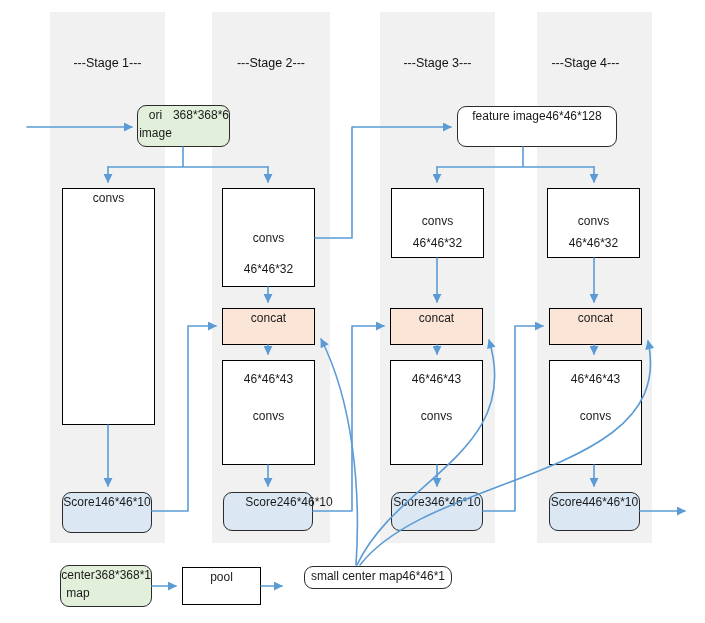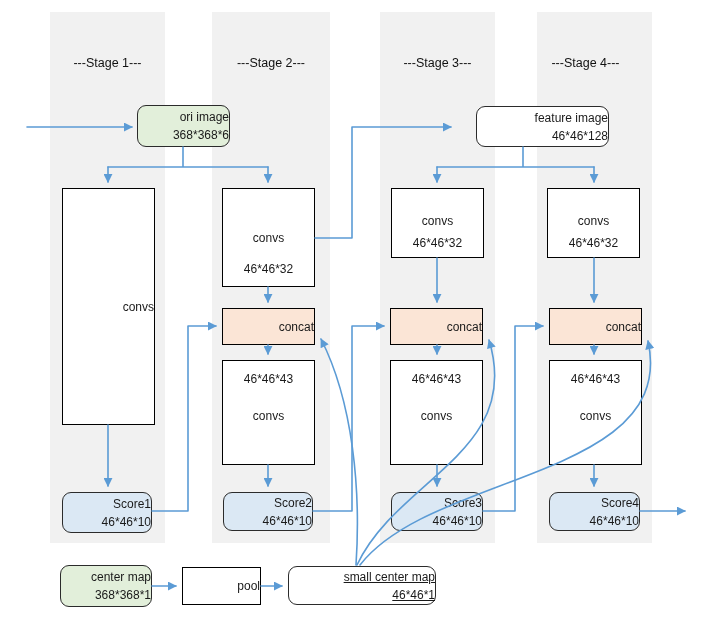--- a/index.html
+++ b/index.html
@@ -7,21 +7,21 @@
     width:705px;height:623px;position:relative;background:#ffffff;
     font-family:"Liberation Sans", sans-serif;color:#1a1a1a;overflow:hidden;
   }
   .band{position:absolute;top:12px;height:531px;background:#f1f1f1;}
   .stage-label{
     position:absolute;top:54px;height:18px;display:flex;align-items:center;justify-content:center;
     font-size:12.5px;color:#111;white-space:nowrap;
   }
   .node{
     position:absolute;box-sizing:border-box;background:#ffffff;border:1px solid #000;
-    display:flex;flex-direction:column;align-items:flex-end;justify-content:center;
+    display:flex;flex-direction:row;align-items:flex-start;justify-content:center;
     font-size:12px;line-height:18px;text-align:center;z-index:2;
   }
   .rounded{border-radius:9px;border:1.4px solid #2b2b2b;}
   .green{background:#e2efda;}
   .peach{background:#fbe5d6;}
   .blue{background:#dbe8f4;}
   .abs-lines{justify-content:flex-start;}
   .abs-lines .t{position:absolute;left:0;right:0;text-align:center;height:16px;line-height:16px;}
   #wires{position:absolute;left:0;top:0;z-index:3;pointer-events:none;}
 </style>
@@ -36,21 +36,21 @@
 <div class="stage-label" style="left:50px;width:115px;">---Stage 1---</div>
 <div class="stage-label" style="left:212px;width:118px;">---Stage 2---</div>
 <div class="stage-label" style="left:380px;width:115px;">---Stage 3---</div>
 <div class="stage-label" style="left:537px;width:97px;">---Stage 4---</div>
 
 <div class="node rounded green" style="left:137px;top:105px;width:93px;height:42px;">
   <span>ori image</span>
   <span>368*368*6</span>
 </div>
 
-<div class="node rounded" style="left:457px;top:106px;width:133px;height:41px;margin-left:19px;">
+<div class="node rounded" style="left:457px;top:106px;width:160px;height:41px;">
   <span>feature image</span>
   <span>46*46*128</span>
 </div>
 
 <div class="node" style="left:62px;top:188px;width:93px;height:237px;">
   <span>convs</span>
 </div>
 
 <div class="node abs-lines" style="left:222px;top:188px;width:93px;height:99px;">
   <span class="t" style="top:41px;">convs</span>
@@ -109,21 +109,21 @@
 
 <div class="node rounded green" style="left:60px;top:565px;width:92px;height:42px;">
   <span>center map</span>
   <span>368*368*1</span>
 </div>
 
 <div class="node" style="left:182px;top:567px;width:79px;height:38px;">
   <span>pool</span>
 </div>
 
-<div class="node rounded" style="left:288px;top:566px;width:148px;height:39px;text-decoration:underline;">
+<div class="node rounded" style="left:304px;top:566px;width:148px;height:23px;">
   <span>small center map</span>
   <span>46*46*1</span>
 </div>
 
 <svg id="wires" width="705" height="623" viewBox="0 0 705 623">
   <defs>
     <marker id="ah" viewBox="0 0 8 8" refX="7.2" refY="4" markerUnits="userSpaceOnUse" markerWidth="9.5" markerHeight="9" orient="auto">
       <path d="M0,0 L8,4 L0,8 Z" fill="#5b9bd5"></path>
     </marker>
   </defs>

